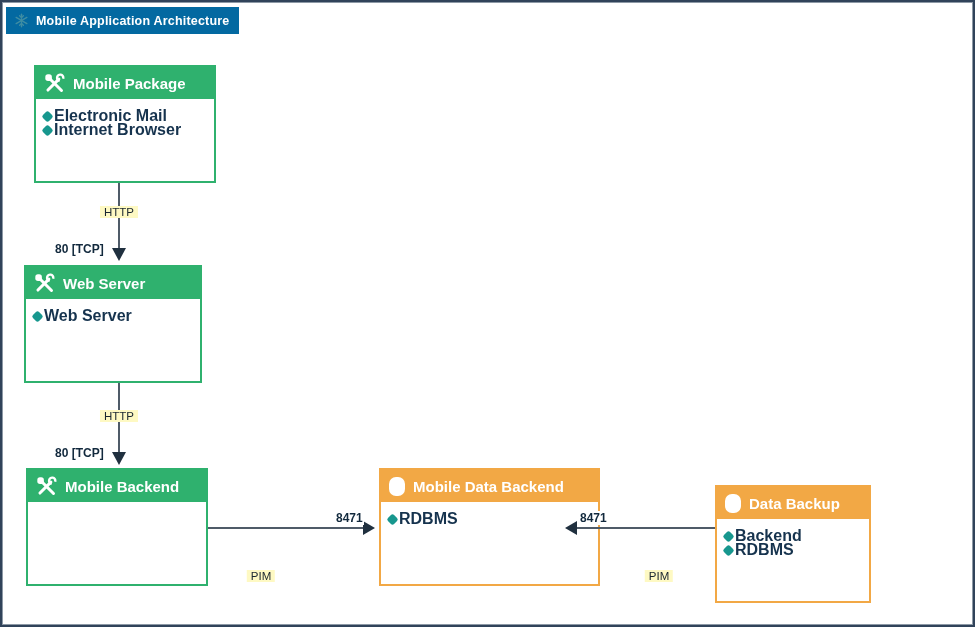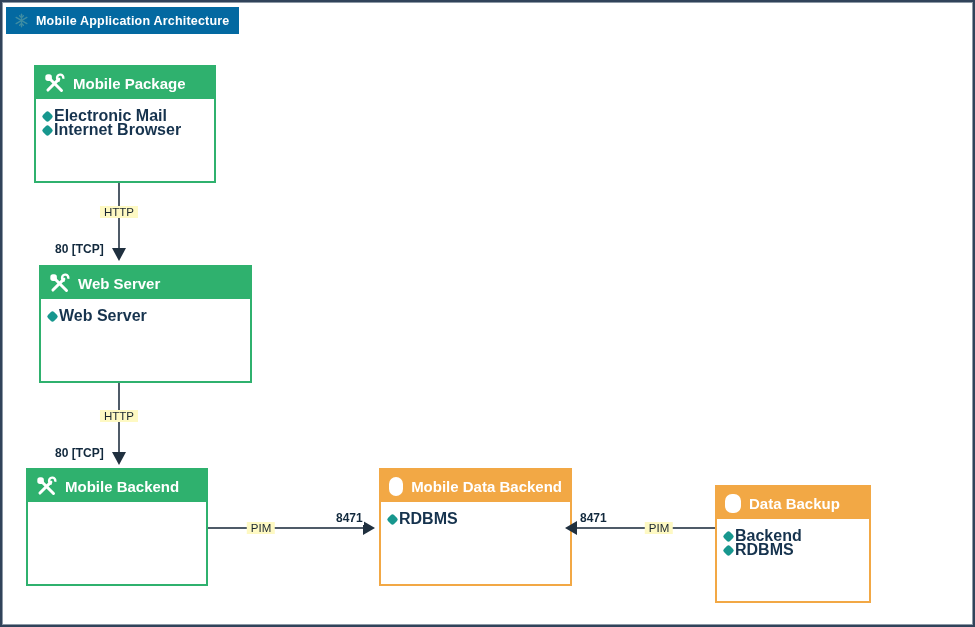--- a/index.html
+++ b/index.html
@@ -33,23 +33,23 @@
   .node.orange .node-header { background:#f2a845; }
   .node-title { color:#ffffff; font-weight:bold; font-size:15px; white-space:nowrap; }
   .node-body { padding:10px 5px 0 5px; }
   .item-row { display:flex; align-items:center; height:14px; }
   .item-label { font-size:16px; font-weight:bold; color:#16334e; white-space:nowrap; }
   .gem { width:13px; height:13px; flex:0 0 auto; margin-right:0px; }
   .tools-svg { width:21px; height:21px; }
   .db-blob { width:16px; height:19px; background:#ffffff; border-radius:7px; }
 
   #node-mobile-package     { left:32px;  top:63px;  width:182px; }
-  #node-web-server         { left:37px;  top:263px; width:213px; }
+  #node-web-server         { left:22px;  top:263px; width:178px; }
   #node-mobile-backend     { left:24px;  top:466px; width:182px;text-align:right; }
-  #node-mobile-data-backend{ left:377px; top:466px; width:193px; }
+  #node-mobile-data-backend{ left:377px; top:466px; width:221px; }
   #node-data-backup        { left:713px; top:450px; width:156px;margin-top:33px; }
 
   
   .vline { position:absolute; width:2px; background:#4f5b68; }
   .hline { position:absolute; height:2px; background:#4f5b68; }
   .arrow-down {
     position:absolute; width:0; height:0;
     border-left:7px solid transparent; border-right:7px solid transparent;
     border-top:13px solid #20303f;
   }
@@ -61,21 +61,21 @@
   .arrow-left {
     position:absolute; width:0; height:0;
     border-top:7px solid transparent; border-bottom:7px solid transparent;
     border-right:12px solid #20303f;
   }
   .proto-label {
     position:absolute; font-size:11.5px; color:#1a2630; background:#fef9c3;
     padding:0 4px; white-space:nowrap; z-index:2;
   }
   .proto-v { transform:translateX(-50%); }
-  .proto-h { transform:translate(-50%,-50%); }
+  .proto-h { transform:translate(-50%,-50%);margin-top:48px; }
   .port-label {
     position:absolute; font-size:12px; font-weight:bold; color:#12293d;
     white-space:nowrap; z-index:2; background:#fff; padding:0 1px;
   }
 
   #lineA  { left:116px; top:181px; height:66px; }
   #headA  { left:110px; top:246px; }
   #protoA { left:117px; top:204px; }
   #portA  { left:52px;  top:240px; }
 

